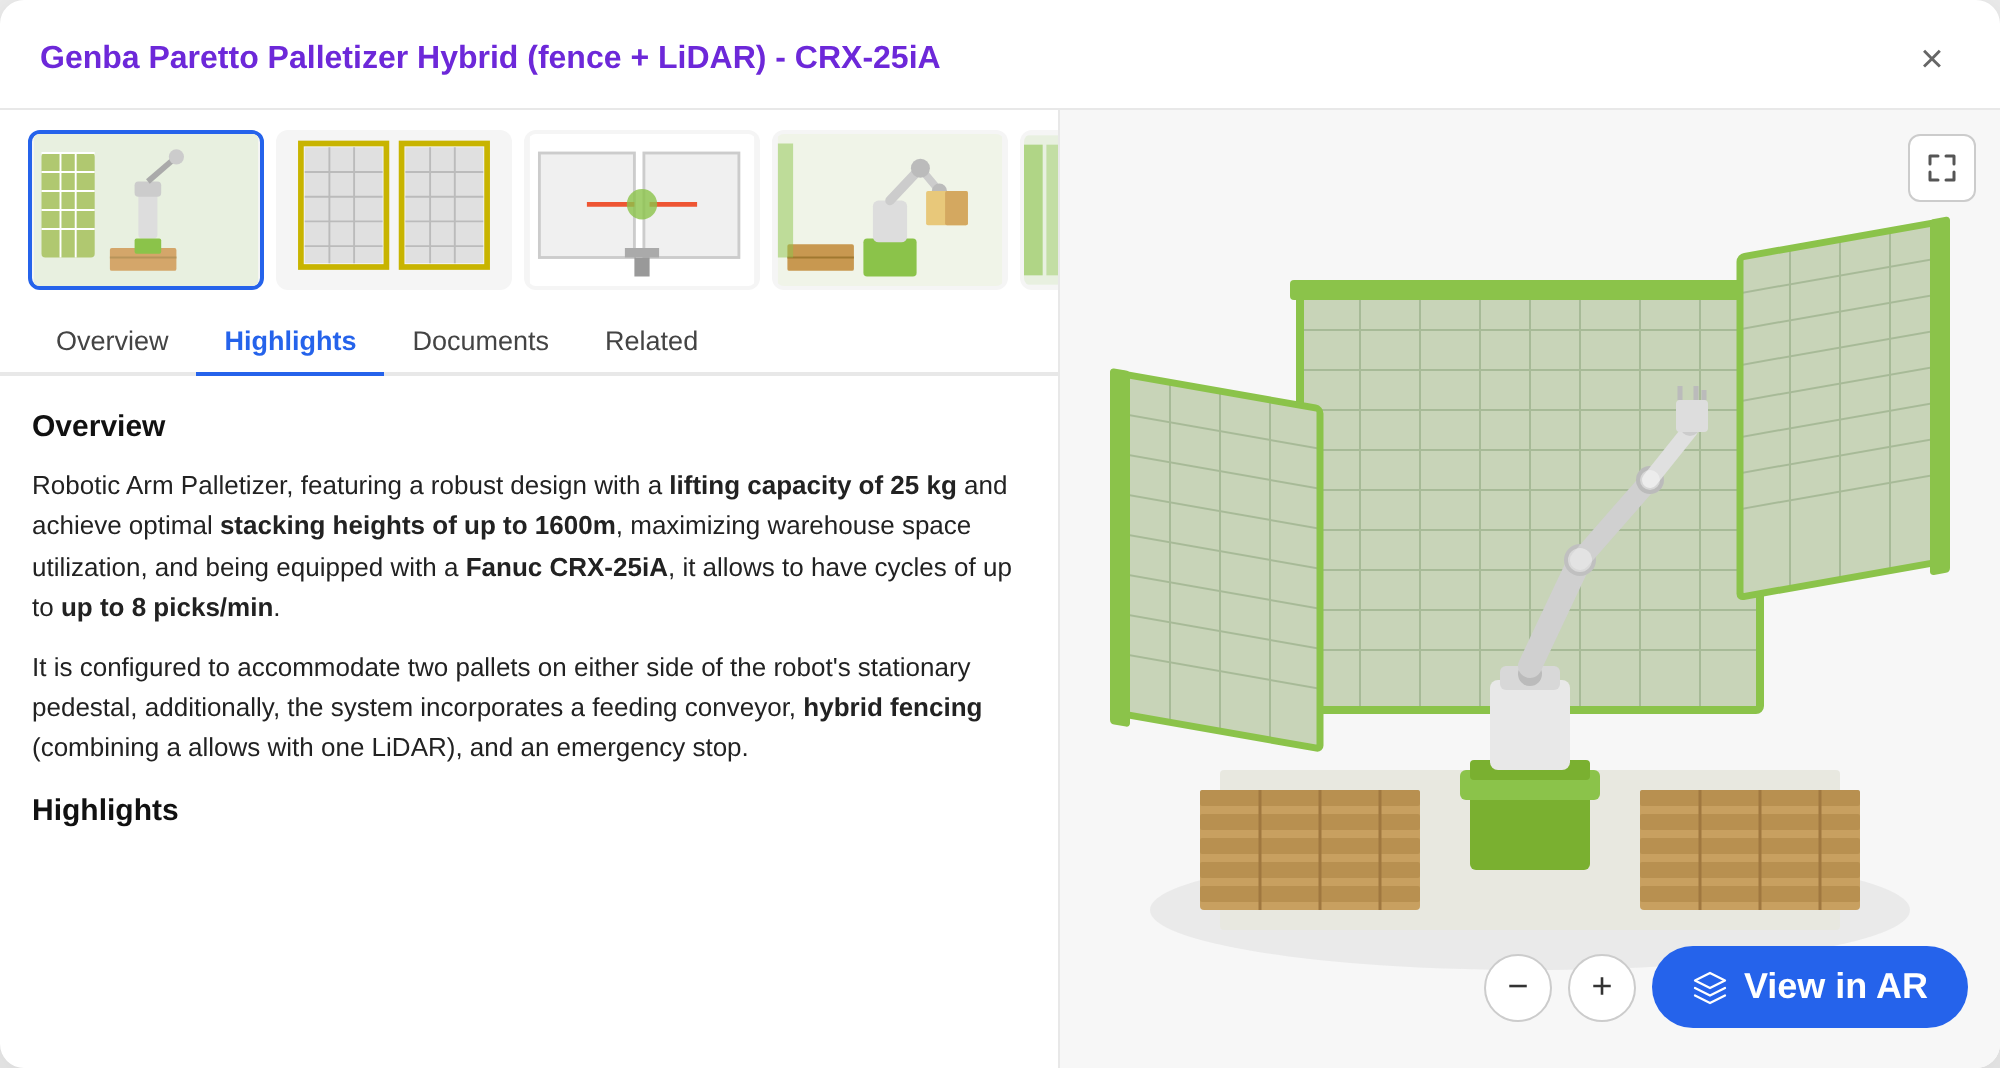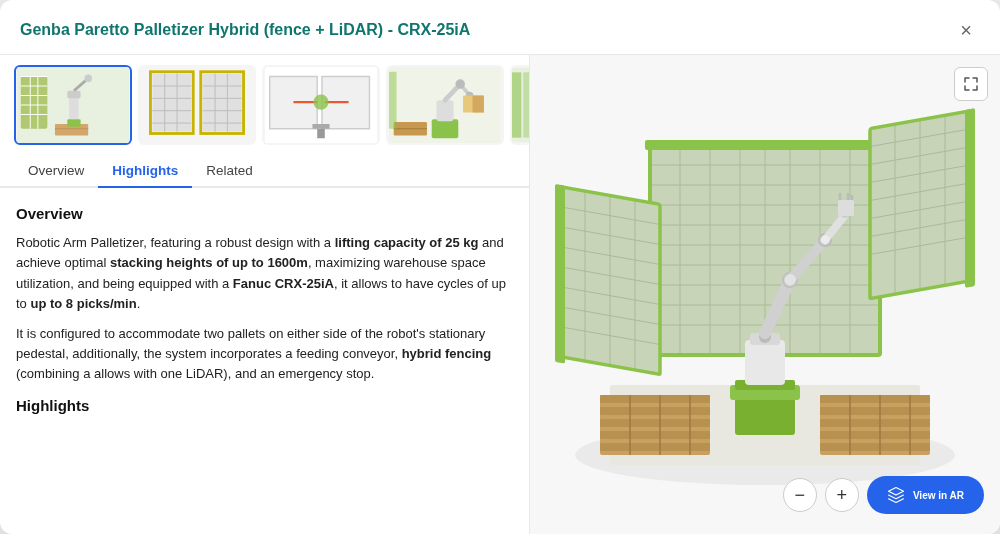--- a/index.html
+++ b/index.html
@@ -26,21 +26,21 @@
       display: flex;
       align-items: center;
       justify-content: space-between;
       padding: 16px 20px 10px 20px;
       border-bottom: 1px solid #e8e8e8;
       flex-shrink: 0;
     }
     .modal-title {
       font-size: 16px;
       font-weight: 600;
-      color: #0f766e;
+      color: #6d28d9;
     }
     .close-btn {
       width: 28px;
       height: 28px;
       border: none;
       background: none;
       cursor: pointer;
       font-size: 20px;
       color: #666;
       display: flex;
@@ -177,21 +177,21 @@
       justify-content: center;
       color: #333;
       font-weight: 400;
     }
     .view-ar-btn {
       background: #2563eb;
       color: #fff;
       border: none;
       border-radius: 24px;
       padding: 10px 20px;
-      font-size: 10px;
+      font-size: 18px;
       font-weight: 600;
       cursor: pointer;
       display: flex;
       align-items: center;
       gap: 8px;
       white-space: nowrap;
     }
     
     .scene-container {
       width: 100%;
@@ -314,20 +314,21 @@
             <rect x="12" y="5" width="10" height="70" fill="#8bc34a" opacity="0.4"></rect>
             <rect x="25" y="30" width="20" height="30" fill="#d4a860" rx="1"></rect>
             <line x1="25" y1="42" x2="45" y2="42" stroke="#b48040" stroke-width="1"></line>
           </svg>
         </div>
       </div>
 
       <div class="tabs">
         <button class="tab">Overview</button>
         <button class="tab active">Highlights</button>
+        <button class="tab">Documents</button>
         <button class="tab">Related</button>
       </div>
 
       <div class="content">
         <div class="section-title">Overview</div>
         <p>
           <span>Robotic Arm Palletizer, featuring a robust design with a </span><strong>lifting capacity of 25 kg</strong><span> and achieve optimal </span><strong>stacking heights of up to 1600m</strong><span>, maximizing warehouse space utilization, and being equipped with a </span><strong>Fanuc CRX-25iA</strong><span>, it allows to have cycles of up to </span><strong>up to 8 picks/min</strong><span>.</span>
         </p>
         <p>
           <span>It is configured to accommodate two pallets on either side of the robot's stationary pedestal, additionally, the system incorporates a feeding conveyor, </span><strong>hybrid fencing</strong><span> (combining a allows with one LiDAR), and an emergency stop.</span>

